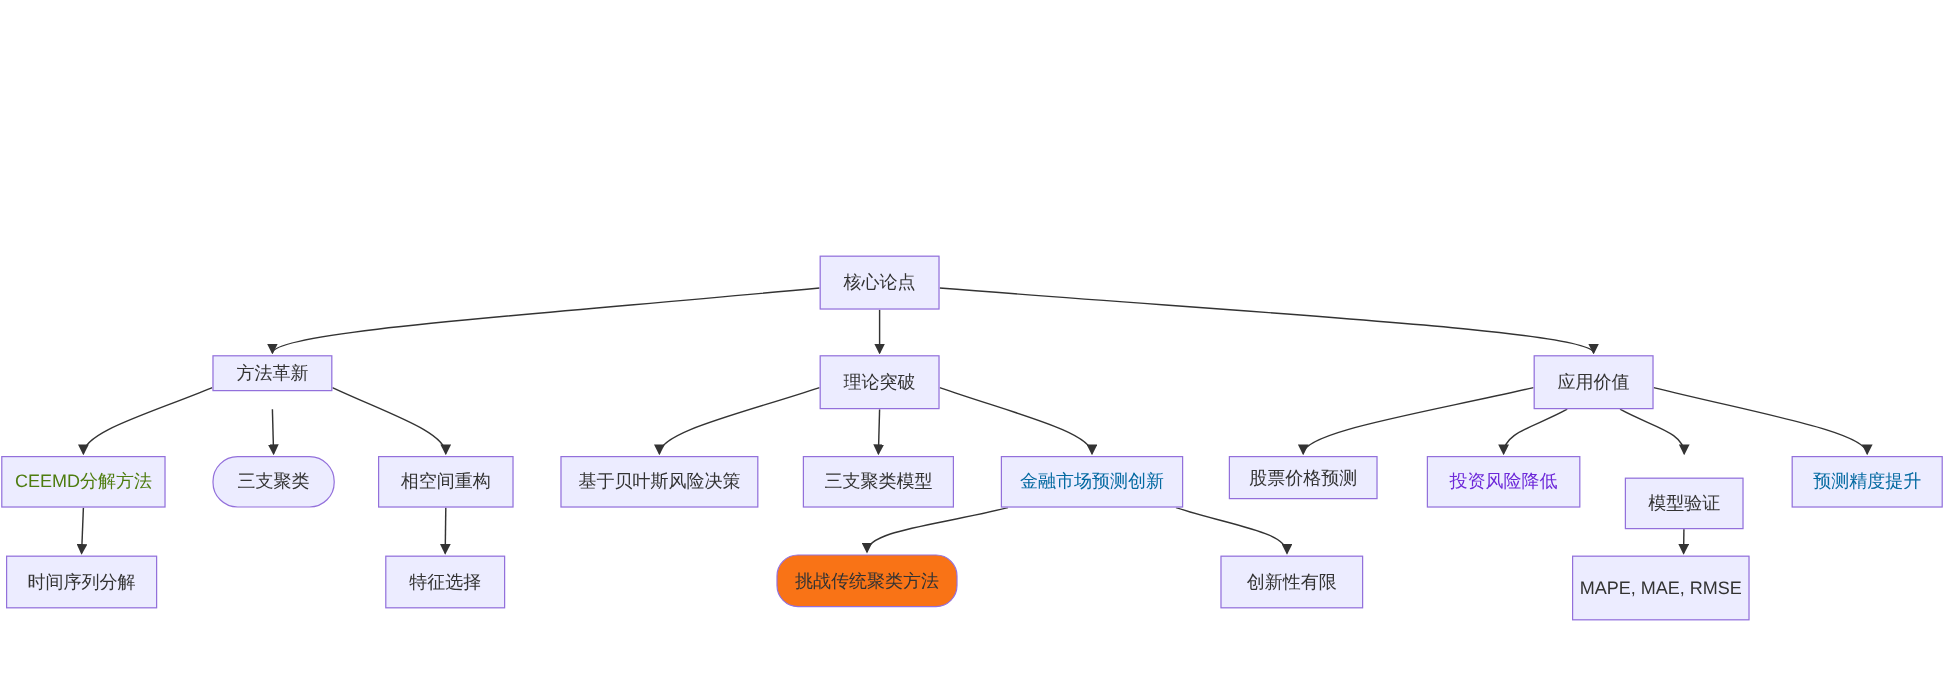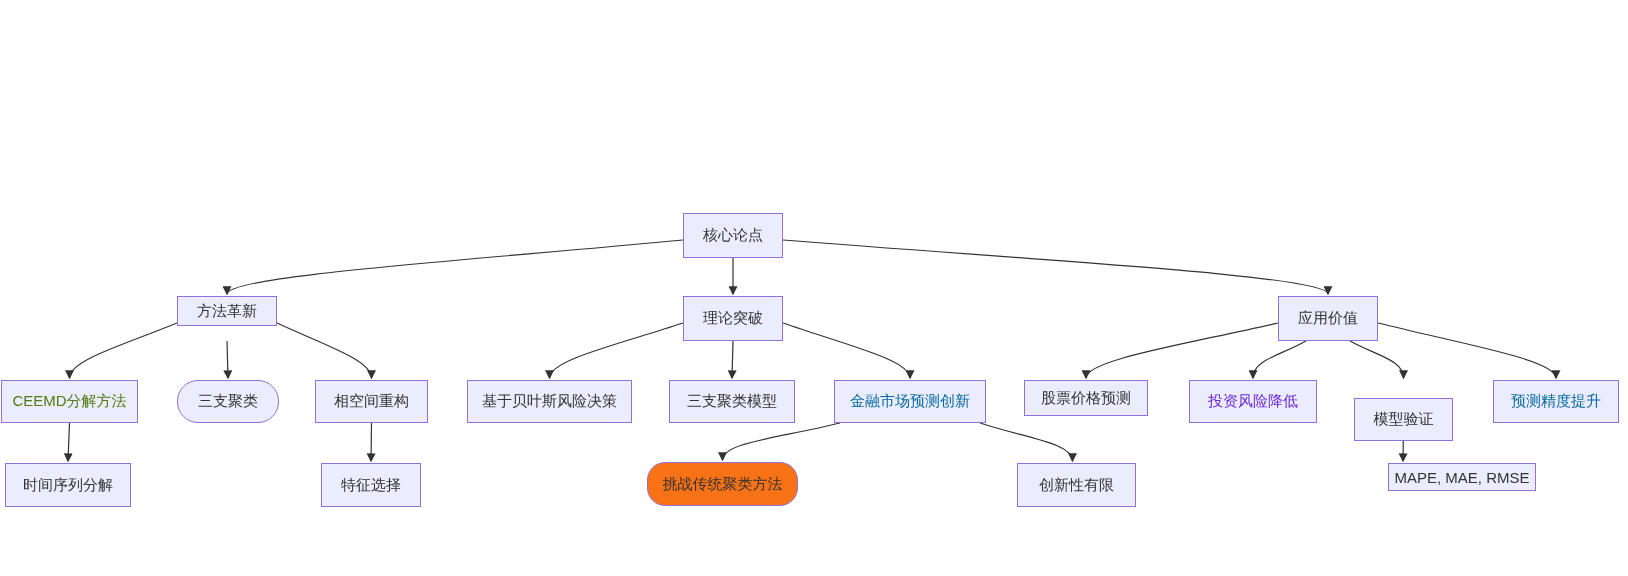--- a/index.html
+++ b/index.html
@@ -118,17 +118,17 @@
       </div>
       <div class="node" style="left: 321px; top: 463px; width: 100px; height: 44px; background: rgb(236, 236, 255); border-color: rgb(147, 112, 219); color: rgb(51, 51, 51);">
         <span>特征选择</span>
       </div>
       <div class="node" style="left: 647px; top: 462px; width: 151px; height: 44px; background: #f97316; border-color: rgb(147, 112, 219); color: rgb(51, 51, 51); border-radius: 18px;">
         <span>挑战传统聚类方法</span>
       </div>
       <div class="node" style="left: 1017px; top: 463px; width: 119px; height: 44px; background: rgb(236, 236, 255); border-color: rgb(147, 112, 219); color: rgb(51, 51, 51);">
         <span>创新性有限</span>
       </div>
-      <div class="node" style="left: 1388px; top: 463px; width: 148px; height: 28px; background: rgb(236, 236, 255); border-color: rgb(147, 112, 219); color: rgb(51, 51, 51);">
+      <div class="node" style="left: 1310px; top: 463px; width: 148px; height: 54px; background: rgb(236, 236, 255); border-color: rgb(147, 112, 219); color: rgb(51, 51, 51);">
         <span>MAPE, MAE, RMSE</span>
       </div>
     </div>
 </div>
 
 </body></html>

